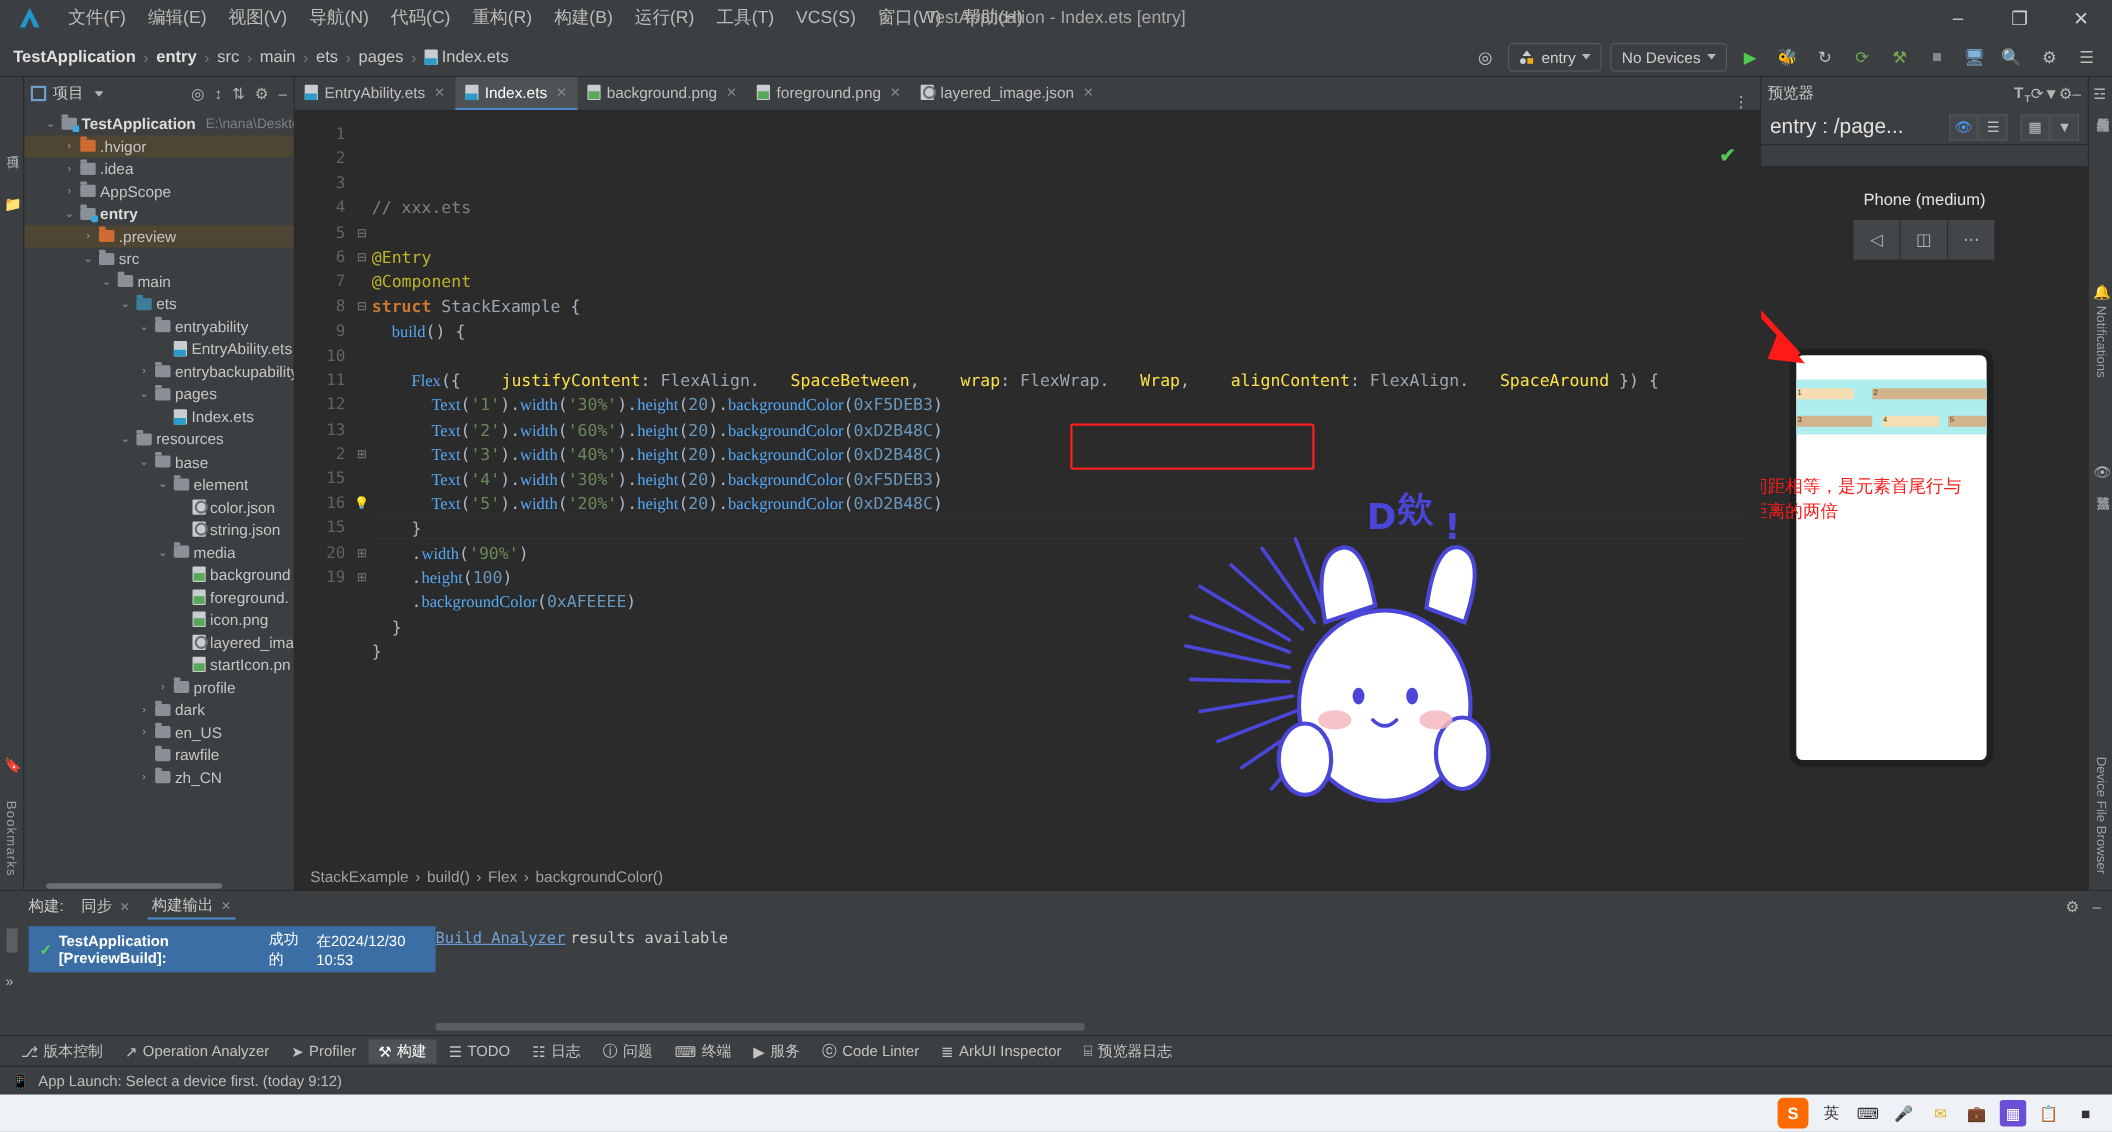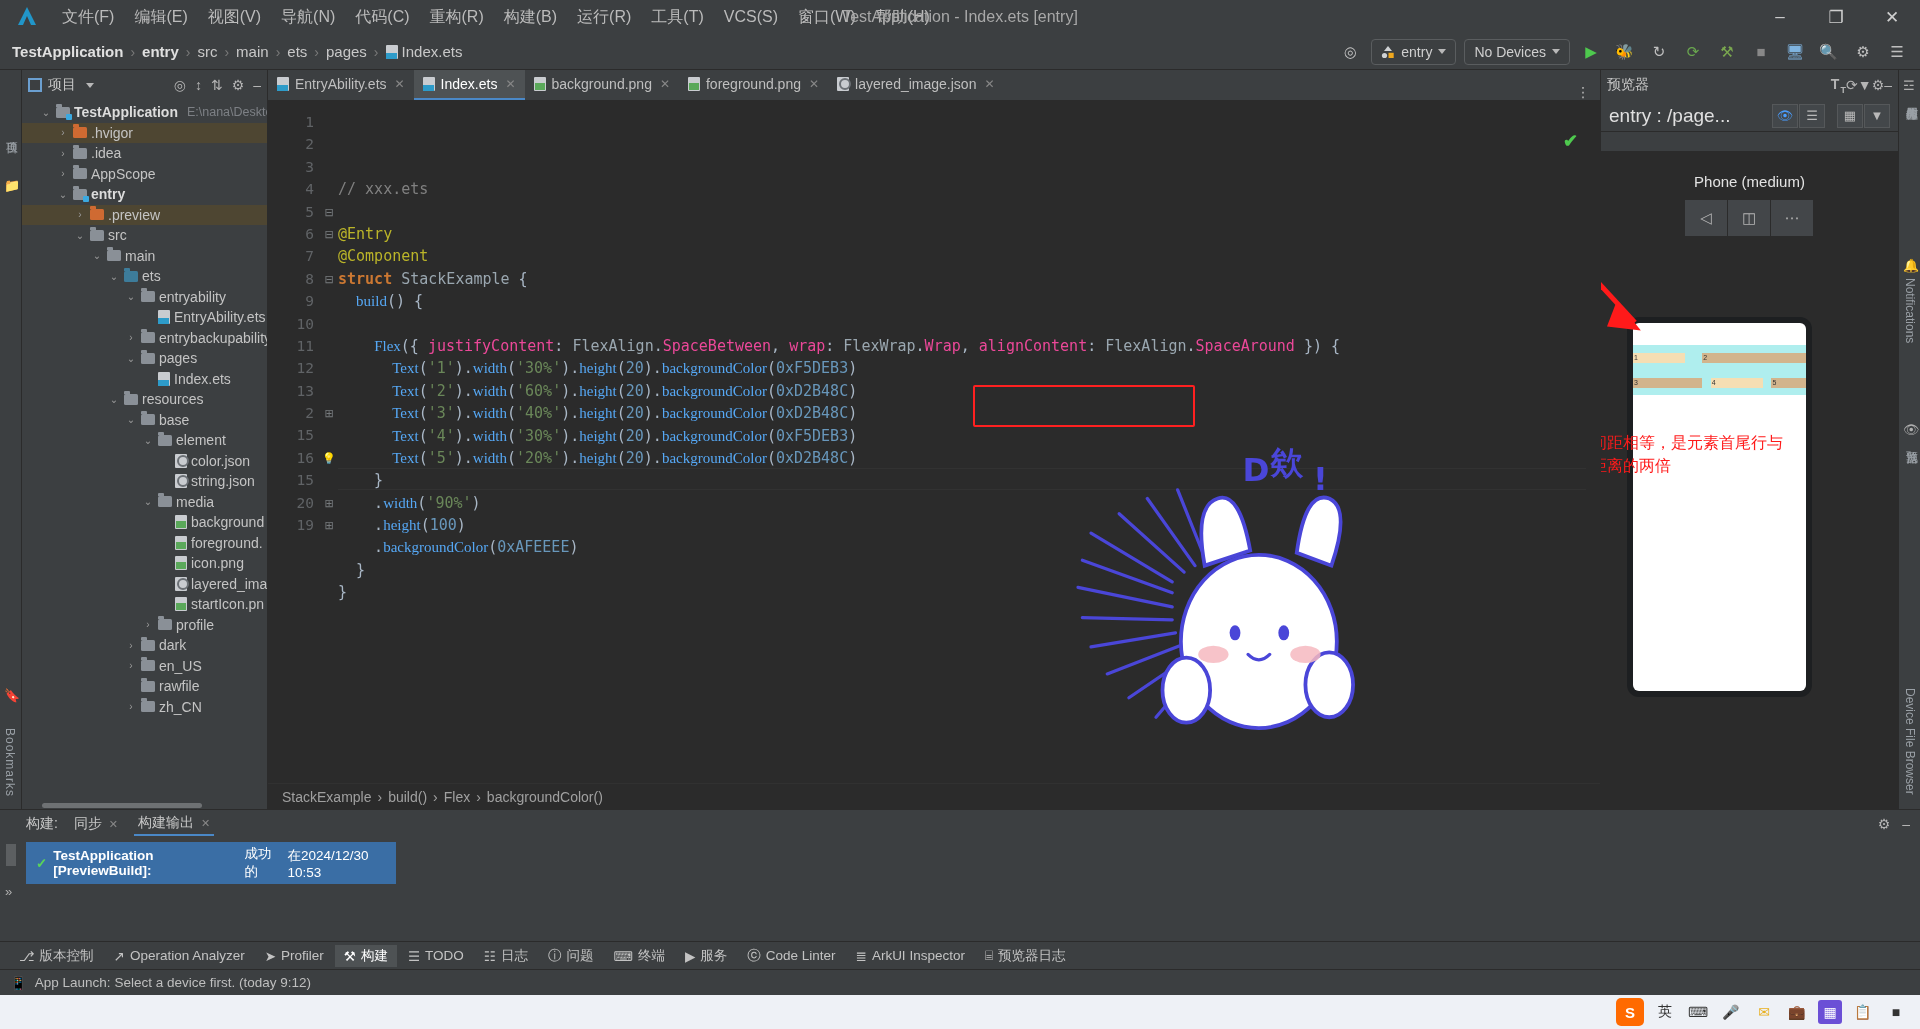--- a/index.html
+++ b/index.html
@@ -87,21 +87,21 @@
   .foldcol div{height:22.4px;line-height:22.4px;text-align:center;color:#777b7e;font-size:11px;}
   .code{flex:1 1 auto;padding-top:11px;font-family:"DejaVu Sans Mono",monospace;
         font-size:15px;line-height:22.4px;white-space:pre;color:#a9b7c6;position:relative;overflow:hidden;}
   .code .ln{height:22.4px;}
   .cur-line{position:absolute;left:0;right:0;height:22.4px;border-top:1px solid #323232;
             border-bottom:1px solid #323232;pointer-events:none;}
   .c-com{color:#808080;} .c-ann{color:#bbb529;} .c-kw{color:#cc7832;font-weight:bold;}
   .c-type{color:#9aa7b0;}
   .c-str{color:#6a8759;} .c-num{color:#6897bb;}
   .c-meth{color:#56a8f5;font-family:Liberation Serif, serif;}
-  .c-field{color:#ec4899;}
+  .c-field{color:#fde047;margin-left:28px;}
 
   .redbox{position:absolute;border:2.5px solid #ff2020;border-radius:2px;pointer-events:none;}
   .check{position:absolute;color:#4ec94e;font-size:18px;font-weight:bold;}
 
   .breadcrumb2{height:26px;flex:0 0 26px;background:#2b2b2b;display:flex;align-items:center;
                padding-left:14px;color:#a0a0a0;font-size:14px;gap:6px;border-top:1px solid #313131;}
 
   
   .escroll{width:14px;flex:0 0 14px;background:#2b2b2b;}
 
@@ -680,20 +680,25 @@
       <div style="position:absolute;top:46px;left:5px;color:#b0b0b0;font-size:13px;">»</div>
     </div>
     <div class="btree">
       <div class="brow">
         <span style="color:#5ad45a;font-weight:bold;">✓</span>
         <span style="font-weight:bold;">TestApplication [PreviewBuild]:</span>
         <span>成功的</span>
         <span>在2024/12/30 10:53</span>
       </div>
     </div>
+    <div class="bright">
+      <span class="blink">Build Analyzer</span>
+      <span class="btxt">results available</span>
+      <div class="bscroll"></div>
+    </div>
   </div>
 </div>
 
 <div class="twbar" id="twbar">
     <div class="tw">
       <span>⎇</span>
       <span>版本控制</span>
     </div>
     <div class="tw">
       <span>↗</span>

